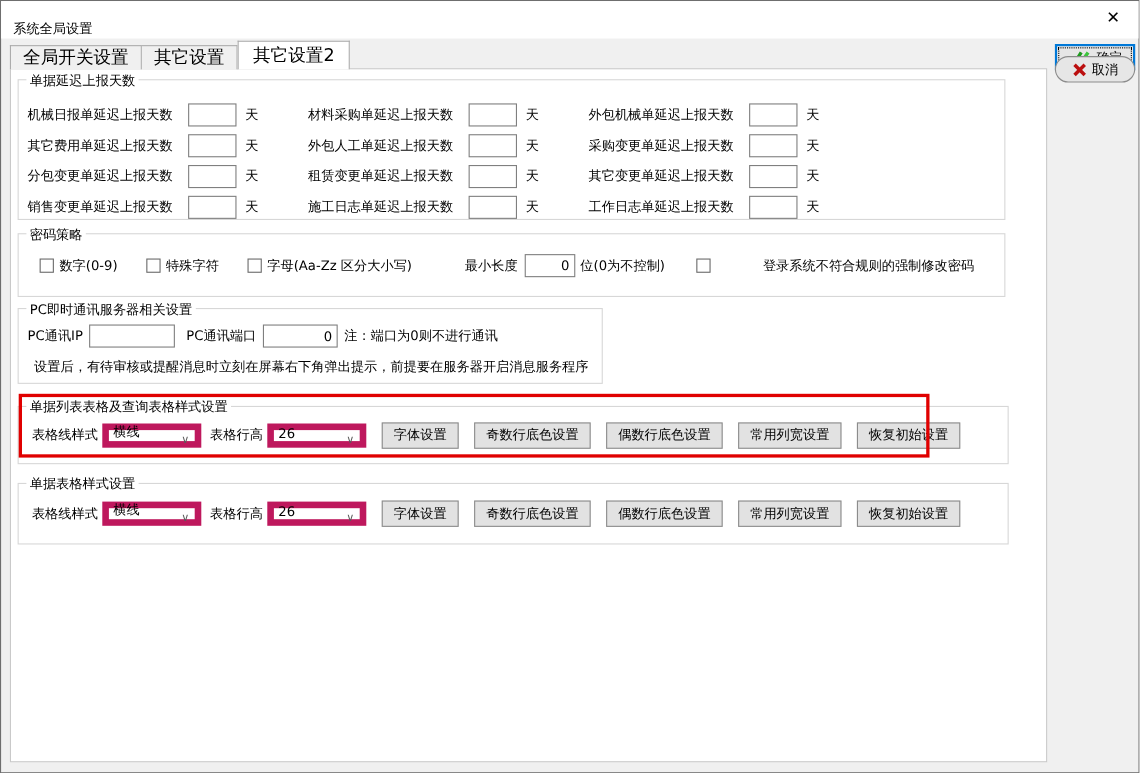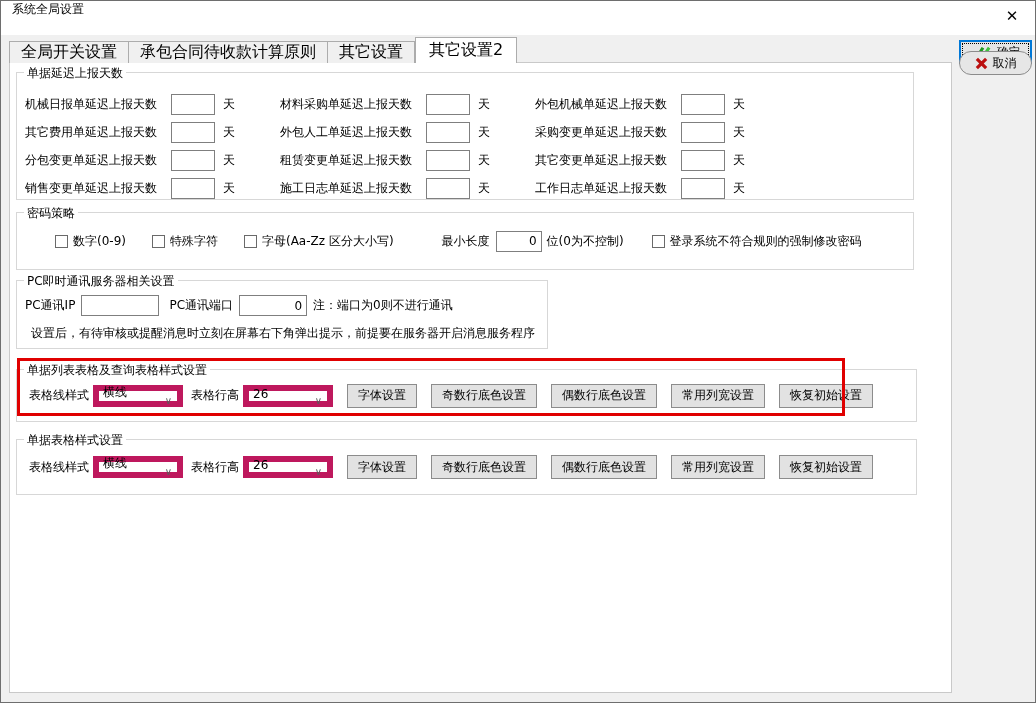--- a/index.html
+++ b/index.html
@@ -2,21 +2,21 @@
 <html style="--accent_red: #e00000; --focus_blue: #0078d7; --check_green: #2eb52e; --cancel_red: #bb0f0f;"><head>
 <meta charset="utf-8">
 <style>
   * { margin:0; padding:0; box-sizing:border-box; }
   html,body { width:1036px; height:703px; font-family:"DejaVu Sans","Liberation Sans",sans-serif; font-size:12px; color:#000; }
   body { background:#f0f0f0; overflow:hidden; }
 
   .window { position:relative; width:1036px; height:703px; background:#f0f0f0; border:1px solid #6e6e6e; }
 
   
-  .titlebar { position:absolute; left:0; top:0; width:100%; height:34px; background:#fff; display:flex; align-items:flex-start; }
+  .titlebar { position:absolute; left:0; top:0; width:100%; height:34px; background:#fff; display:flex; align-items:flex-end; }
   .title-text { margin-left:11px; font-size:12px; }
   .close-btn { position:absolute; right:0; top:0; width:46px; height:30px; display:flex; align-items:center; justify-content:center; font-size:15px; color:#000; cursor:default; }
 
   
   .tabstrip { position:absolute; left:8px; top:36px; display:flex; align-items:flex-end; height:26px; z-index:3; }
   .tab { height:22px; padding:0 11px; background:#f0f0f0; border:1px solid #acacac; border-bottom:none; display:flex; align-items:center; margin-right:0; font-size:16px; }
   .tab + .tab { border-left:none; }
   .tab.active { height:26px; background:#fff; border-left:1px solid #acacac; position:relative; z-index:4; padding:4px 13px; }
 
   
@@ -69,21 +69,20 @@
 
 <div class="window">
 
   <div class="titlebar">
     <span class="title-text">系统全局设置</span>
     <span class="close-btn">✕</span>
   </div>
 
   <div class="tabstrip">
     <div class="tab">全局开关设置</div>
-    <div class="tab">承包合同待收款计算原则</div>
     <div class="tab">其它设置</div>
     <div class="tab active">其它设置2</div>
   </div>
 
   <button class="action-btn ok">
     <span class="btn-icon">
       <svg width="21" height="14" viewBox="0 0 22 14">
           <path d="M2 8 l4.5 4 L12.5 2.5" stroke="#1e9b1e" stroke-width="3.2" fill="none"></path>
           <path d="M8 8 l4.5 4 L19 2.5" stroke="#3cc43c" stroke-width="3.2" fill="none"></path>
         </svg>
@@ -163,36 +162,36 @@
             <span class="dlabel">工作日志单延迟上报天数</span>
             <input class="dinput" style="">
             <span class="unit">天</span>
           </div>
       </div>
     </div>
 
     <div class="groupbox" style="left:6px; top:149px; width:898px; height:58px;">
       <span class="gb-title">密码策略</span>
       <div class="pw-row">
-        <span class="cb-item" style="margin-left:30px;">
+        <span class="cb-item" style="margin-left:11px;">
             <span class="cbx"></span>
             <span>数字(0-9)</span>
           </span>
         <span class="cb-item" style="margin-left:26px;">
             <span class="cbx"></span>
             <span>特殊字符</span>
           </span>
         <span class="cb-item" style="margin-left:26px;">
             <span class="cbx"></span>
             <span>字母(Aa-Zz  区分大小写)</span>
           </span>
         <span style="margin-left:48px;">最小长度</span>
         <input class="num-input" style="margin-left: 6px;" value="0">
         <span style="margin-left:5px;">位(0为不控制)</span>
-        <span class="cb-item" style="margin-left:28px;">
+        <span class="cb-item" style="margin-left:28px;gap:43px;">
             <span class="cbx"></span>
             <span>登录系统不符合规则的强制修改密码</span>
           </span>
       </div>
     </div>
 
     <div class="groupbox" style="left:6px; top:217px; width:532px; height:69px;">
       <span class="gb-title">PC即时通讯服务器相关设置</span>
       <div class="pc-row1">
         <span>PC通讯IP</span>

